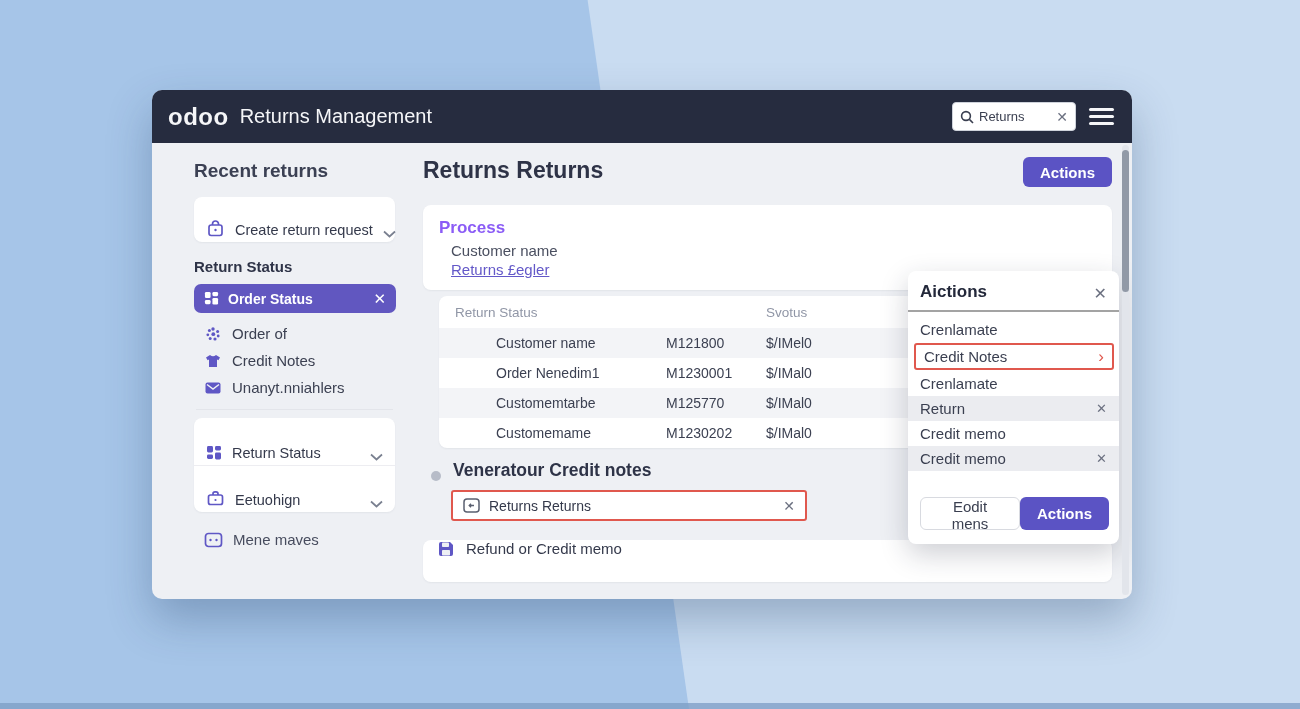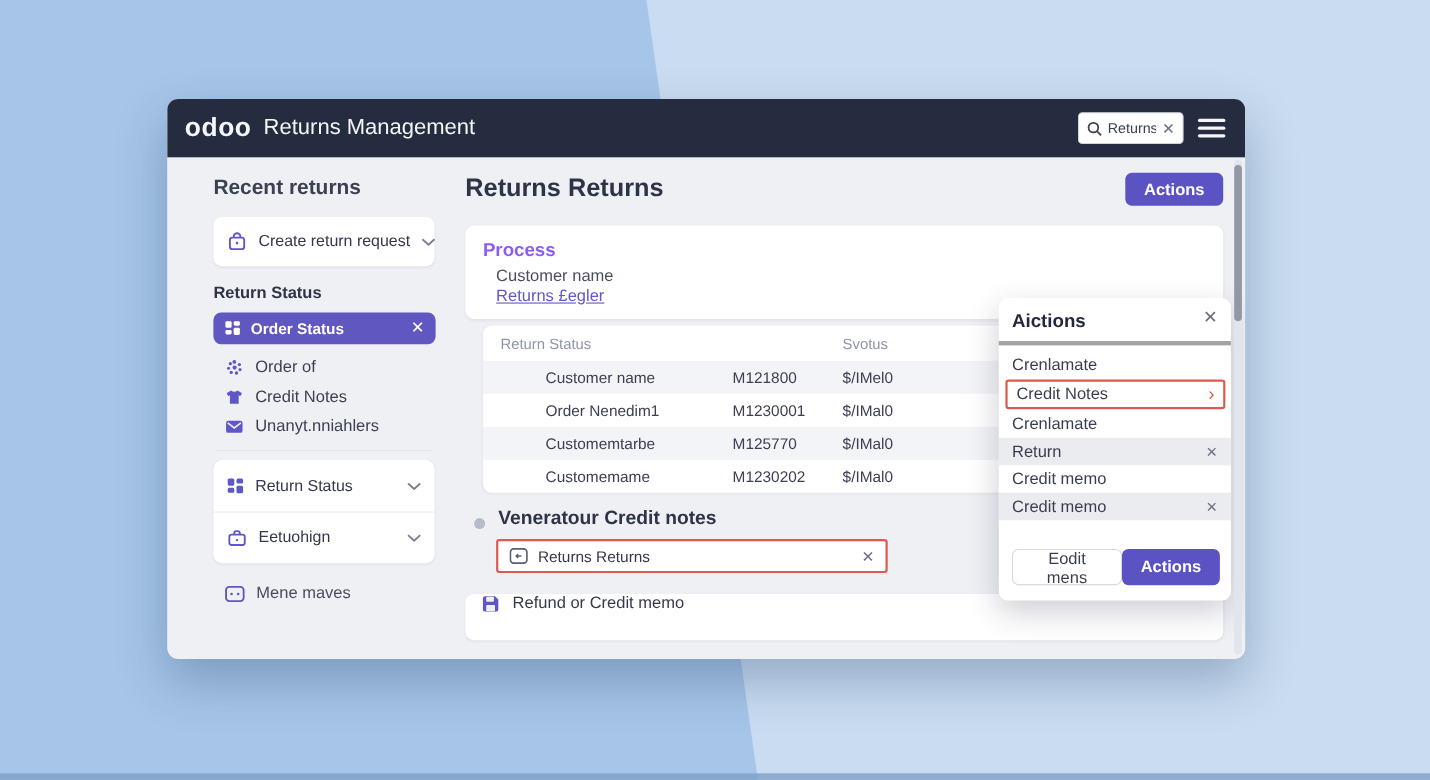--- a/index.html
+++ b/index.html
@@ -29,36 +29,36 @@
     box-shadow:0 20px 45px rgba(25,55,95,.30);
   }
   .navbar {
     height:53px; background:#262c3f; display:flex; align-items:center;
     padding:0 18px 0 16px; color:#f5f6f8;
   }
   .logo { font-size:24px; font-weight:800; letter-spacing:.5px; }
   .app-title { font-size:20px; font-weight:500; margin-left:11px; }
   .nav-right { margin-left:auto; display:flex; align-items:center; gap:13px; }
   .searchbox {
-    width:96px; height:29px; background:#fff; border-radius:4px;
+    width:124px; height:29px; background:#fff; border-radius:4px;
     display:flex; align-items:center; gap:5px; padding:0 7px; color:#3a3f50;
     border:1px solid #cfd3db; cursor:text;
   }
   .searchbox .q { font-size:13px; flex:1; white-space:nowrap; overflow:hidden; }
   .hamburger { width:25px; display:flex; flex-direction:column; gap:4px; cursor:pointer; }
   .hamburger span { height:3px; border-radius:2px; background:#f5f6f8; }
 
   .win-body { position:relative; display:flex; height:456px;margin-left:26px; }
 
   
   .sidebar { width:231px; padding:17px 14px 0 16px; flex:none; }
   .side-heading { font-size:19px; font-weight:600; color:#3b4053; }
   .card { background:#fff; border-radius:8px; box-shadow:0 1px 2px rgba(40,45,70,.06); }
   .req-card { margin-top:15px; }
-  .req-row { height:45px; display:flex; align-items:center; gap:10px; padding:4px 12px; cursor:pointer; }
+  .req-row { height:45px; display:flex; align-items:flex-end; gap:10px; padding:4px 12px; cursor:pointer; }
   .req-row + .req-row { border-top:1px solid #ededf1; }
   .req-row .lbl { font-size:14.5px; color:#34394b; flex:1; white-space:nowrap; }
   .chev { color:#7a8090; flex:none; }
   .section-label { margin-top:16px; font-size:15px; font-weight:700; color:#2e3347; }
   .sel-row {
     margin-top:9px; width:202px; height:29px; border-radius:7px;
     background:#6157c0; color:#fff; display:flex; align-items:center; gap:9px;
     padding:0 10px; cursor:pointer;
   }
   .sel-row .lbl { font-size:14px; font-weight:600; flex:1; }
@@ -107,21 +107,21 @@
 
   .refund-card { margin-top:19px; height:42px; display:flex; align-items:flex-start; gap:11px; padding:0 14px; cursor:pointer; }
   .refund-card .lbl { font-size:15px; color:#34394b; }
 
   
   .popup {
     position:absolute; left:730px; top:128px; width:211px;
     background:#fff; border-radius:8px; box-shadow:0 10px 28px rgba(30,35,60,.22);
     padding-bottom:14px; z-index:5;
   }
-  .popup-head { display:flex; align-items:flex-start; padding:11px 12px 8px 12px; border-bottom:4px solid #a3a3a3; }
+  .popup-head { display:flex; align-items:flex-end; padding:11px 12px 8px 12px; border-bottom:2px solid #a3a3a3; }
   .popup-title { font-size:17px; font-weight:700; color:#23283a; flex:1; }
   .popup-list { padding-top:5px; }
   .p-item { height:25px; display:flex; align-items:center; padding:0 12px; font-size:15px; color:#3a3f50; cursor:pointer; }
   .p-item.highlight { background:#ebecf0; }
   .p-item .lbl { flex:1; white-space:nowrap; }
   .p-item.outlined {
     border:2px solid #e0584e; border-radius:3px; margin:1px 5px 1px 6px; height:27px;
     padding:0 8px;
   }
   .p-item.outlined .trail { color:#e0584e; font-size:17px; }

